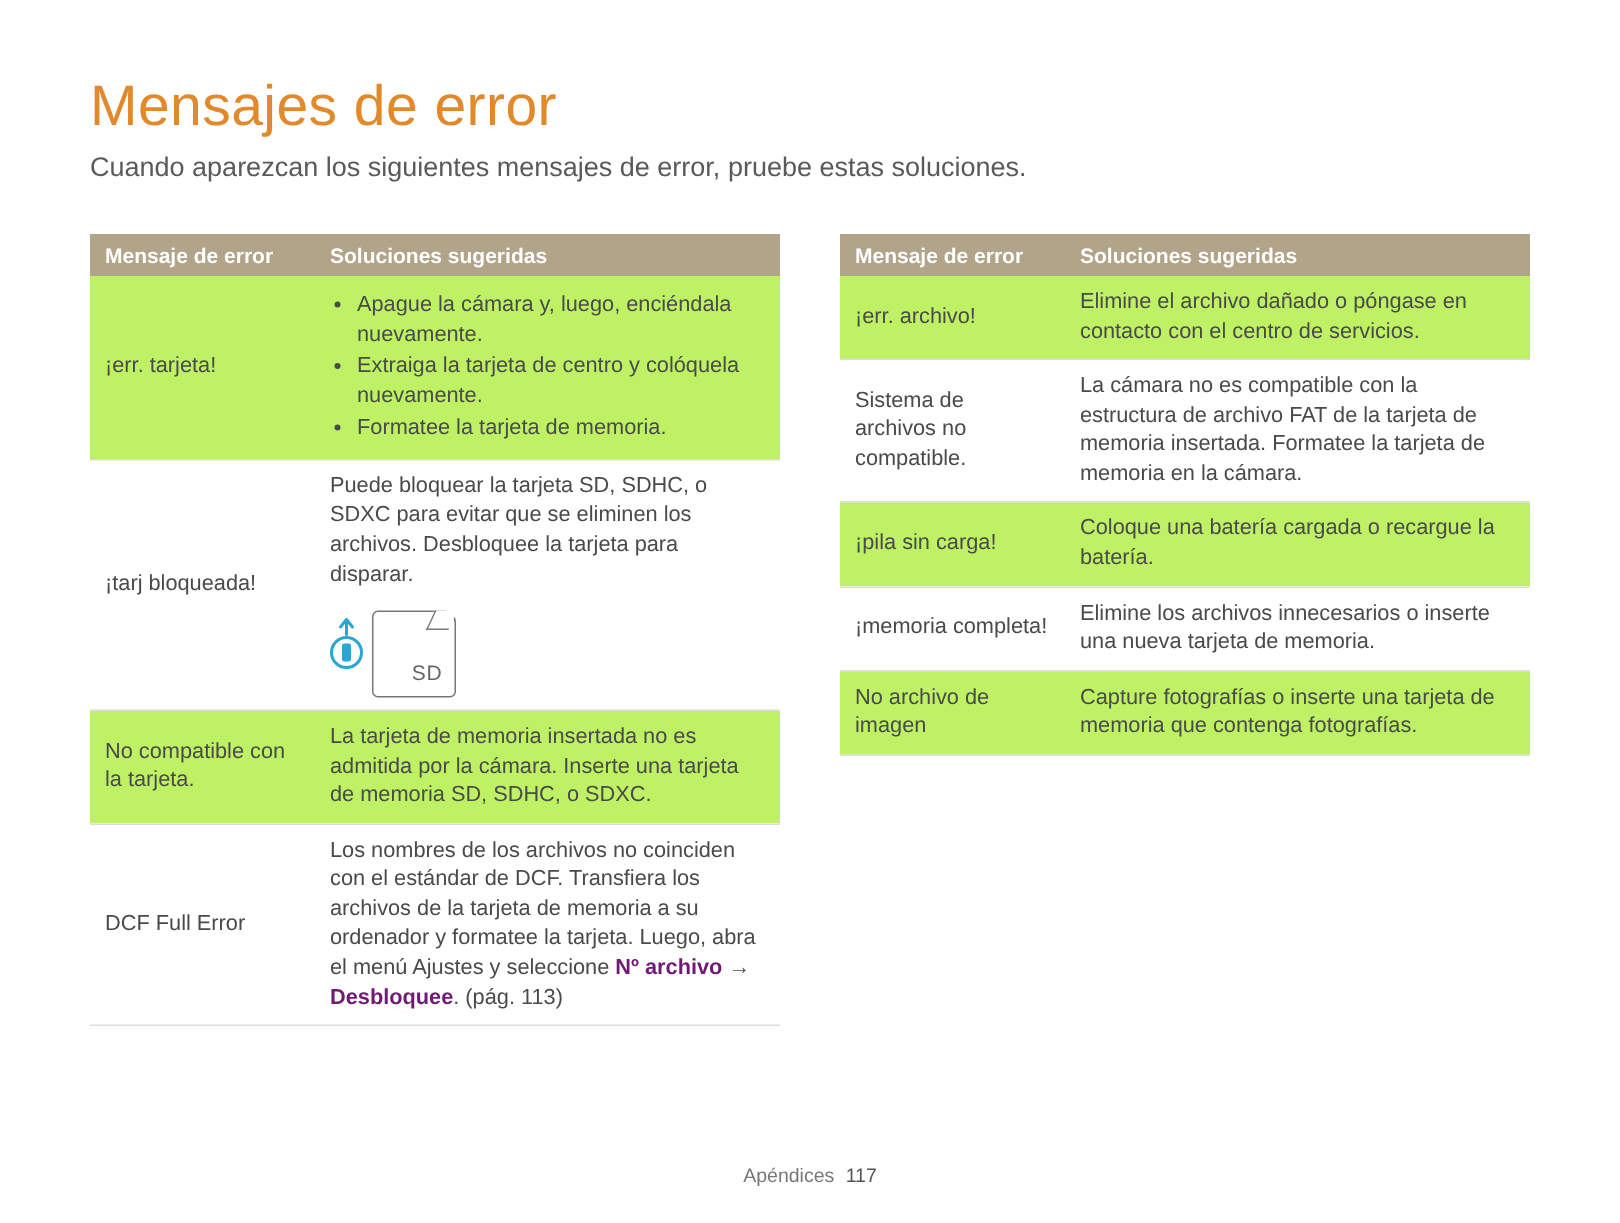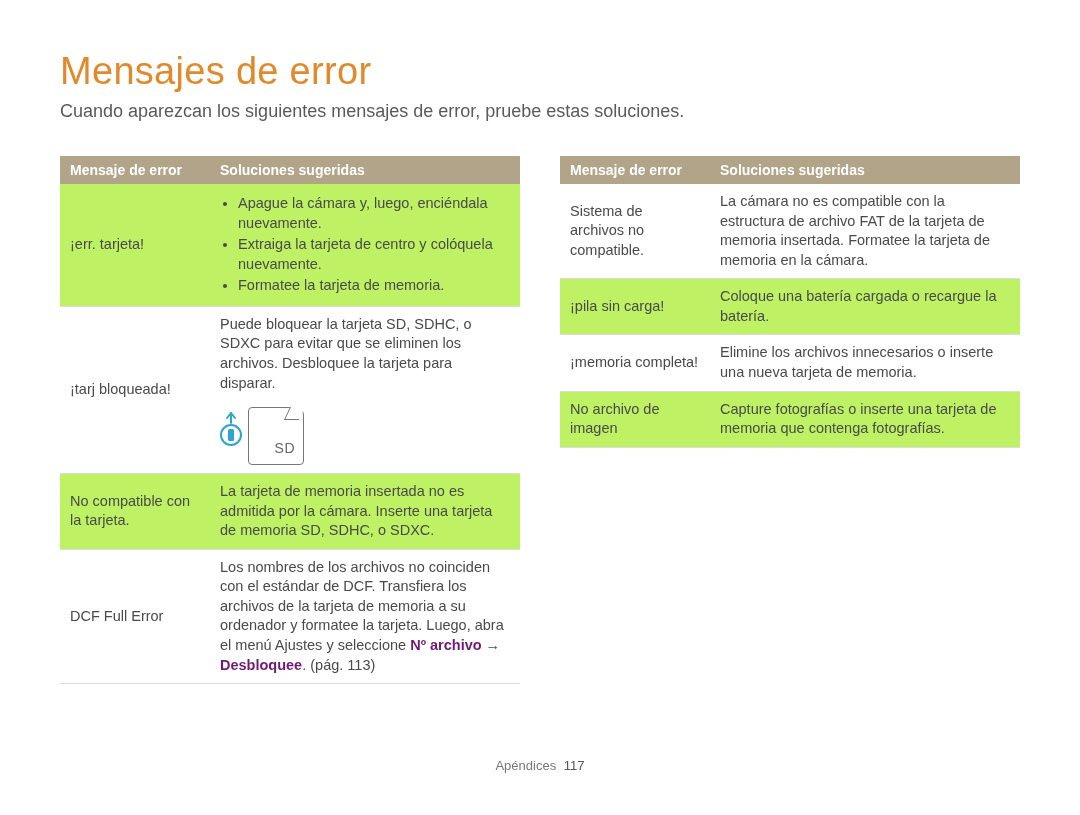--- a/index.html
+++ b/index.html
@@ -116,21 +116,21 @@
     bottom: 6px;
     font-size: 14px;
     color: #666;
     letter-spacing: 0.5px;
   }
   .arrow-part {
     margin-right: 6px;
   }
   .footer {
     position: absolute;
-    bottom: 42px;
+    bottom: 24px;
     left: 0;
     width: 100%;
     text-align: center;
     font-size: 13px;
     color: #777;
   }
   .footer .pnum {
     color: #555;
     margin-left: 4px;
   }
@@ -199,20 +199,24 @@
   </div>
 
   <div class="col">
     <table class="err">
       <tbody>
             <tr>
         <th>Mensaje de error</th>
         <th>Soluciones sugeridas</th>
       </tr>
 
+      <tr class="odd">
+        <td>¡err. archivo!</td>
+        <td>Elimine el archivo dañado o póngase en contacto con el centro de servicios.</td>
+      </tr>
       <tr class="even">
         <td>Sistema de archivos no compatible.</td>
         <td>La cámara no es compatible con la estructura de archivo FAT de la tarjeta de memoria insertada. Formatee la tarjeta de memoria en la cámara.</td>
       </tr>
       <tr class="odd">
         <td>¡pila sin carga!</td>
         <td>Coloque una batería cargada o recargue la batería.</td>
       </tr>
       <tr class="even">
         <td>¡memoria completa!</td>

